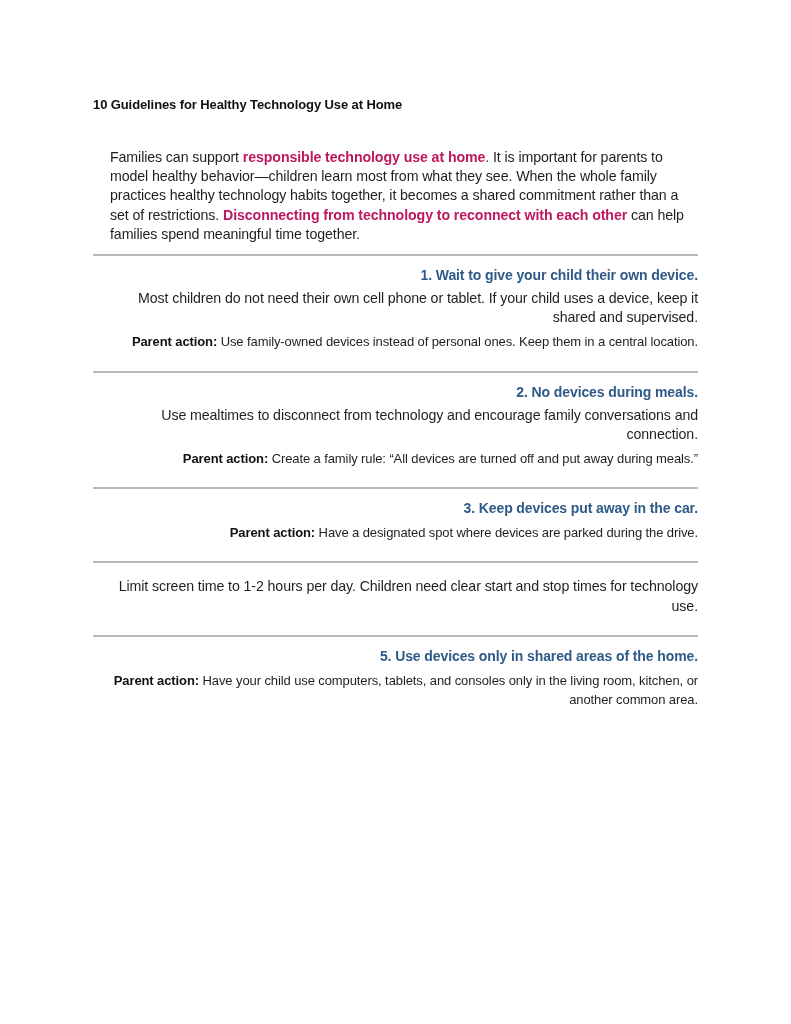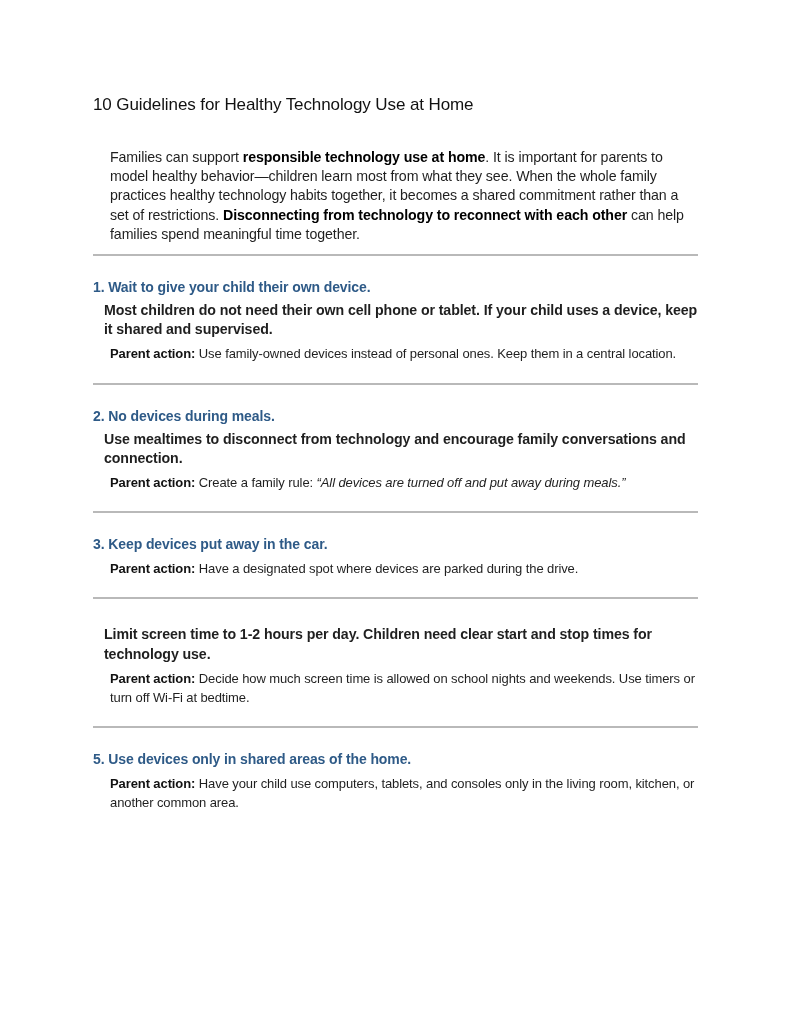--- a/index.html
+++ b/index.html
@@ -15,75 +15,75 @@
       font-family: "Liberation Sans", "DejaVu Sans", sans-serif;
       color: #1a1a1a;
     }
     .page {
       position: absolute;
       left: 93px;
       top: 92px;
       width: 605px;
     }
     .title {
-      font-size: 17px;
-      font-weight: normal;
+      font-size: 13px;
+      font-weight: bold;
       color: #111111;
       margin: 0;
       line-height: 26px;
       letter-spacing: -0.1px;
     }
     .intro {
       margin: 30px 0 0 17px;
       font-size: 14.2px;
       line-height: 19.2px;
       color: #1f1f1f;
       letter-spacing: -0.1px;
     }
     .hl {
-      color: #000000;
+      color: #be185d;
       font-weight: bold;
     }
     .rule {
       height: 0;
       border-top: 2px solid #b9b9b9;
       margin: 0;
     }
     .intro-rule { margin-top: 10px; }
     .item {
-      padding: 22px 0 0 0;
+      padding: 10px 0 0 0;
+      text-align: right;
     }
     .item-heading {
       font-size: 14px;
       font-weight: bold;
       color: #2e5a87;
       margin: 0;
       line-height: 19px;
       letter-spacing: -0.1px;
     }
     .item-desc {
       margin: 4px 0 0 11px;
       font-size: 14.2px;
       line-height: 19.2px;
       color: #1f1f1f;
       letter-spacing: -0.1px;
-      font-weight: bold;
     }
     .item-action {
       margin: 5px 0 0 17px;
       font-size: 13px;
       line-height: 19.2px;
       color: #1f1f1f;
       letter-spacing: -0.1px;
     }
     .action-label {
       font-weight: bold;
       color: #111111;
     }
-    .quote { font-style: italic; }
+    .quote { }
     .item-rule { margin-top: 19px; }
   </style>
 </head>
 <body>
 
 <div class="page">
   <h1 class="title">10 Guidelines for Healthy Technology Use at Home</h1>
 
   <p class="intro"><span>Families can support </span><span class="hl">responsible technology use at home</span><span>. It is important for parents to model healthy behavior—children learn most from what they see. When the whole family practices healthy technology habits together, it becomes a shared commitment rather than a set of restrictions. </span><span class="hl">Disconnecting from technology to reconnect with each other</span><span> can help families spend meaningful time together.</span></p>
 
@@ -104,21 +104,20 @@
   <div class="rule item-rule"></div>
 
   <div class="item">
     <h2 class="item-heading">3. Keep devices put away in the car.</h2>
     <p class="item-action"><span class="action-label">Parent action:</span><span> Have a designated spot where devices are parked during the drive.</span></p>
   </div>
   <div class="rule item-rule"></div>
 
   <div class="item">
     <p class="item-desc">Limit screen time to 1-2 hours per day. Children need clear start and stop times for technology use.</p>
-    <p class="item-action"><span class="action-label">Parent action:</span><span> Decide how much screen time is allowed on school nights and weekends. Use timers or turn off Wi-Fi at bedtime.</span></p>
   </div>
   <div class="rule item-rule"></div>
 
   <div class="item">
     <h2 class="item-heading">5. Use devices only in shared areas of the home.</h2>
     <p class="item-action"><span class="action-label">Parent action:</span><span> Have your child use computers, tablets, and consoles only in the living room, kitchen, or another common area.</span></p>
   </div>
 </div>
 
 </body></html>

